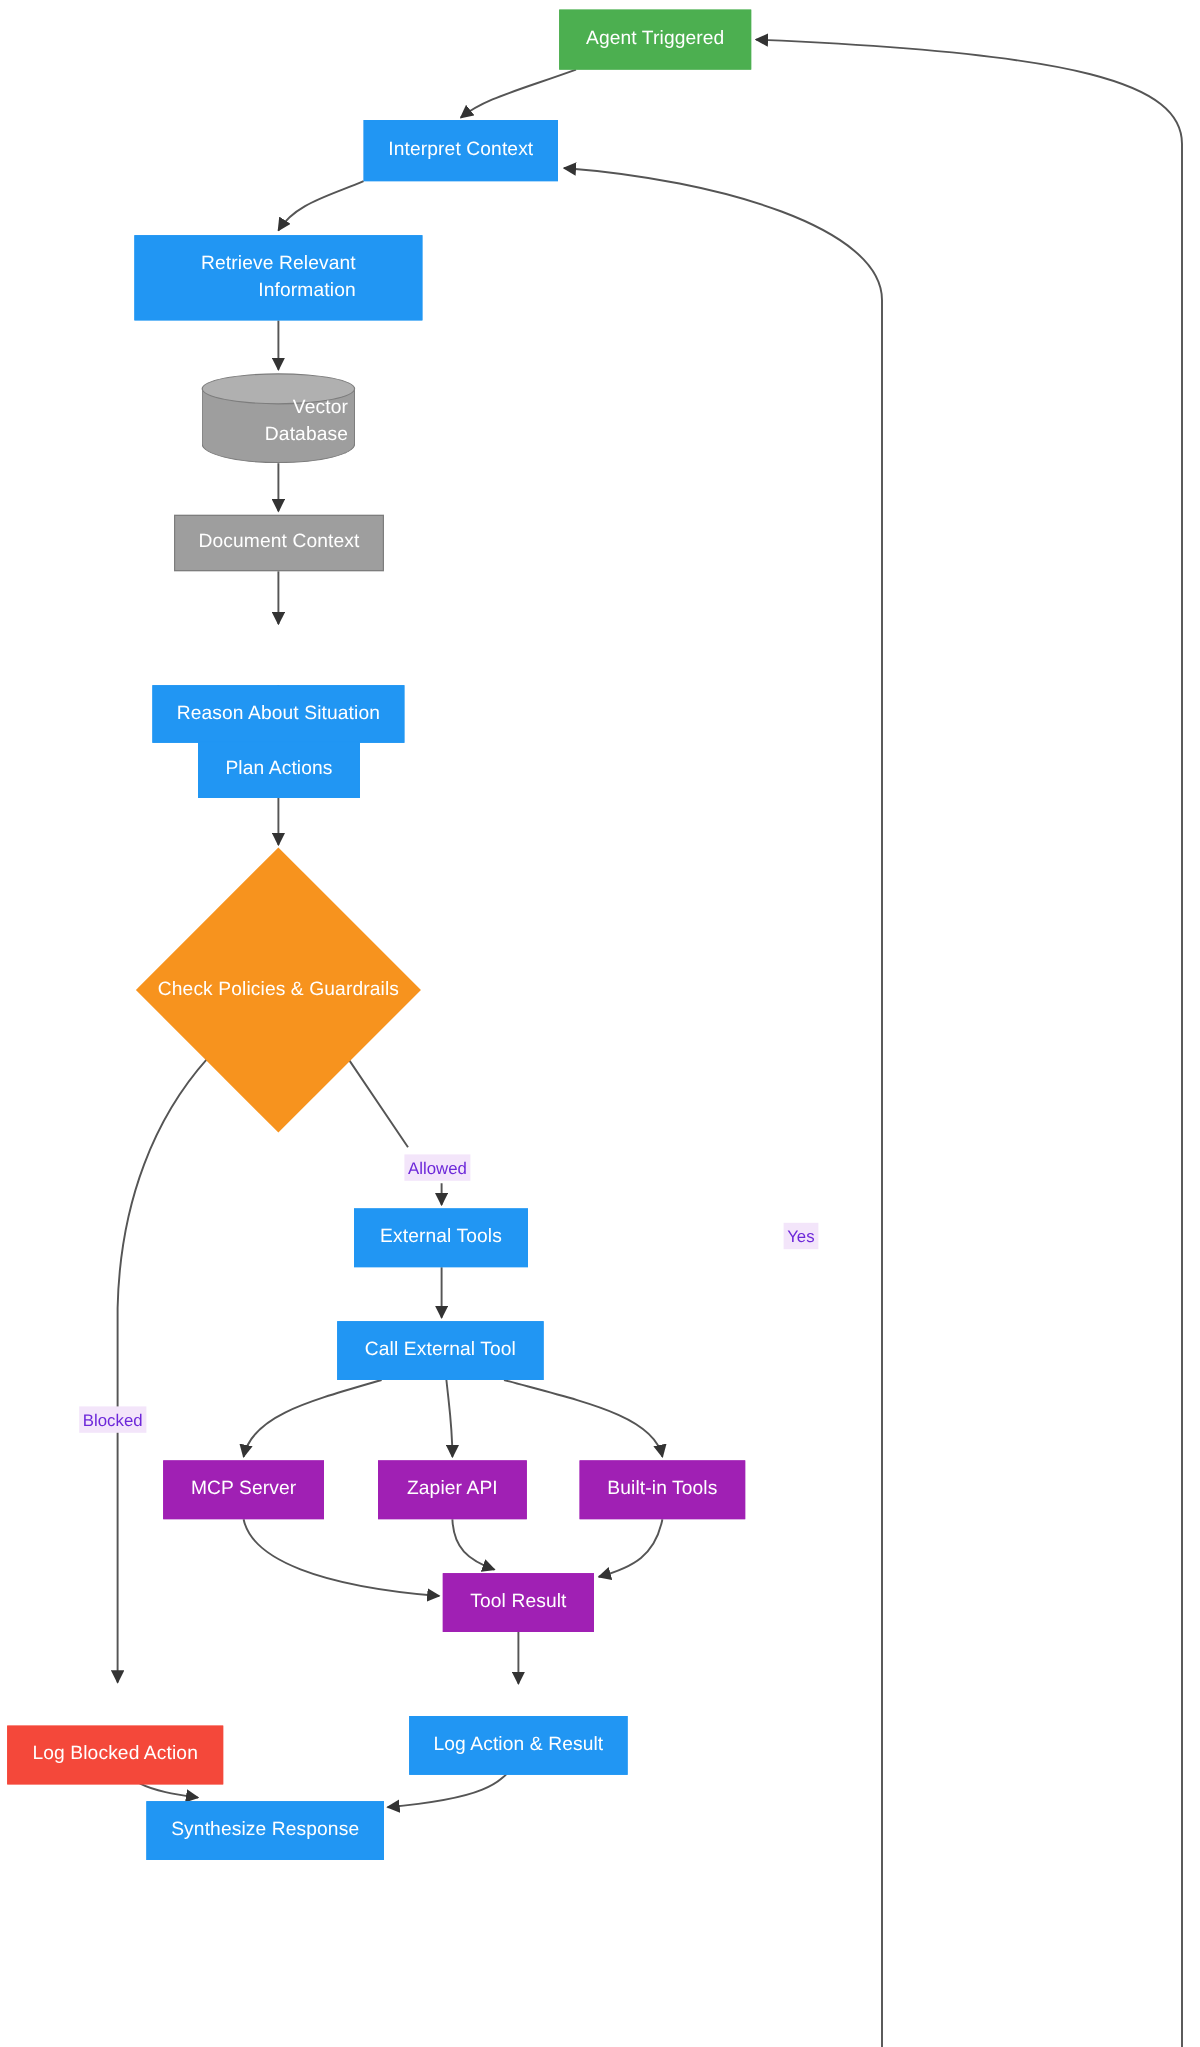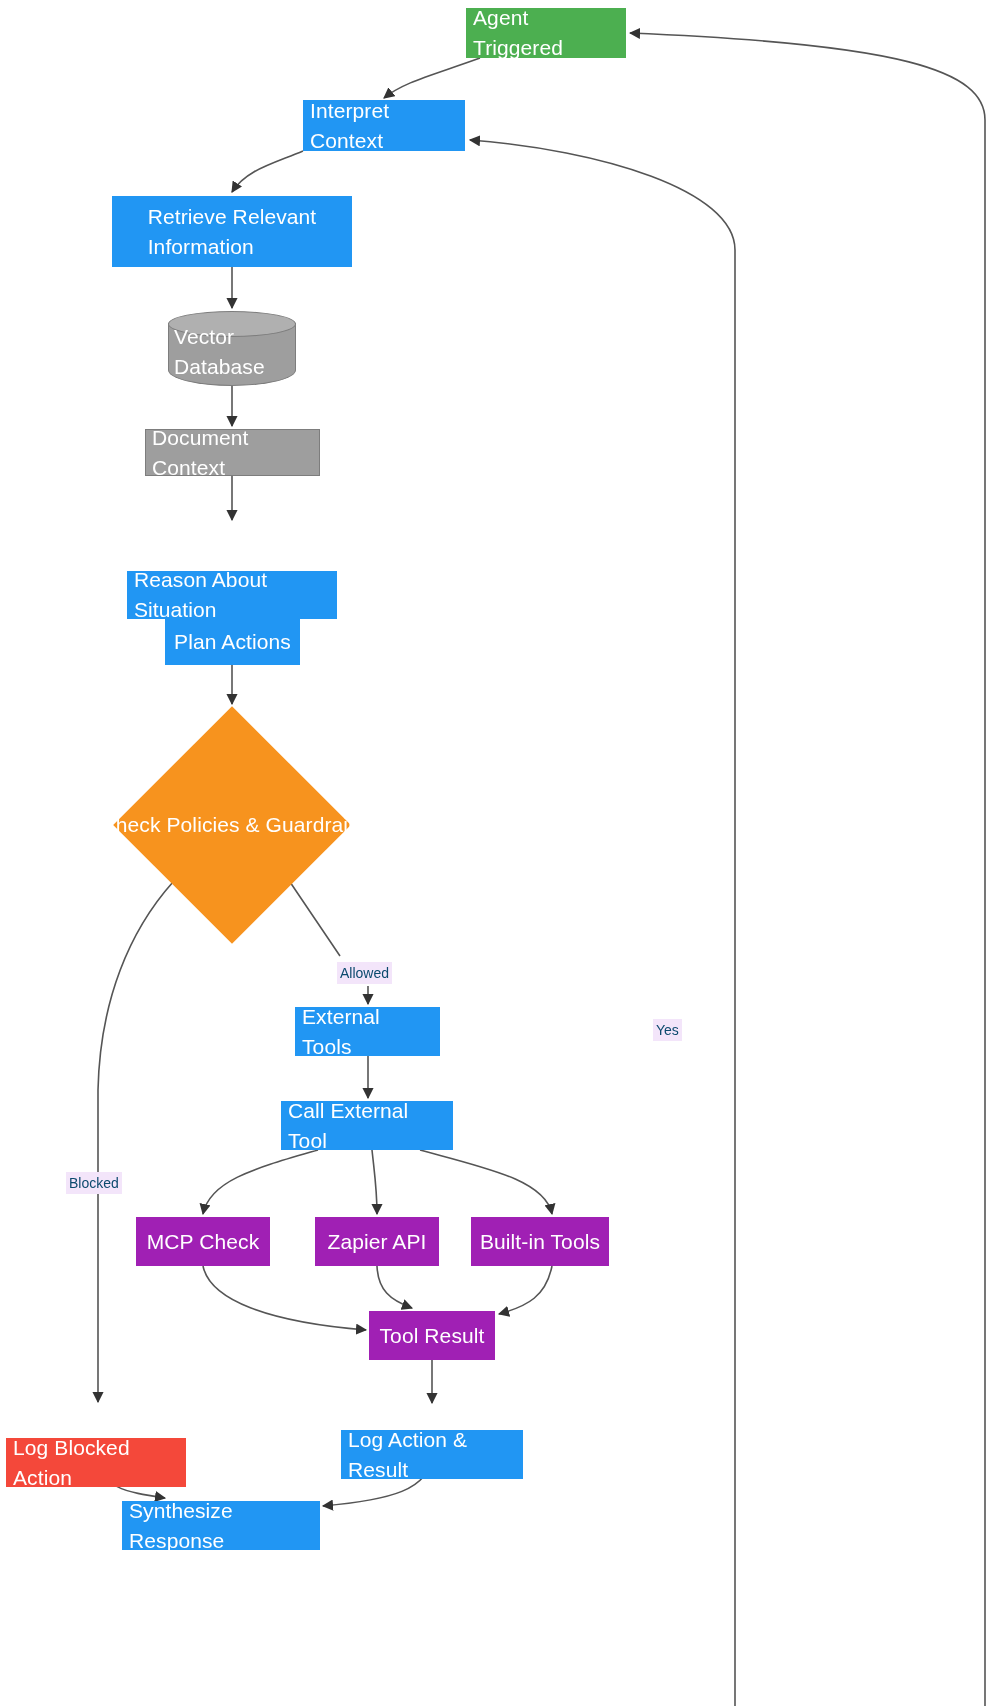--- a/index.html
+++ b/index.html
@@ -25,23 +25,23 @@
     width: 1000px;
     height: 1706px;
     pointer-events: none;
   }
   .node {
     position: absolute;
     box-sizing: border-box;
     display: flex;
     align-items: center;
     justify-content: center;
-    text-align: left;
+    text-align: right;
     color: #ffffff;
-    font-size: 21px;
+    font-size: 16px;
     line-height: 1.42;
     letter-spacing: 0.1px;
     z-index: 3;
   }
   .node .label {
     display: block;
     padding: 0 6px;
     white-space: pre-line;
   }
   .n-process   { background: #2196f3; border: 1px solid #2196f3; }
@@ -96,21 +96,21 @@
   }
   .n-diamond .label {
     position: relative;
     z-index: 2;
     white-space: nowrap;
   }
 
   .edge-label {
     position: absolute;
     background: #f3e5fa;
-    color: #0c4a6e;
+    color: #6d28d9;
     font-size: 14px;
     line-height: 1.3;
     padding: 2px 3px;
     z-index: 4;
     white-space: nowrap;
   }
 </style>
 </head>
 <body>
 
@@ -206,28 +206,28 @@
 
   <div class="node n-process" style="left:295px; top:1007px; width:145px; height:49px;">
     <span class="label">External Tools</span>
   </div>
 
   <div class="node n-process" style="left:281px; top:1101px; width:172px; height:49px;">
     <span class="label">Call External Tool</span>
   </div>
 
   <div class="node n-tool" style="left:136px; top:1217px; width:134px; height:49px;">
-    <span class="label">MCP Check</span>
+    <span class="label">MCP Server</span>
   </div>
 
   <div class="node n-tool" style="left:315px; top:1217px; width:124px; height:49px;">
     <span class="label">Zapier API</span>
   </div>
 
-  <div class="node n-tool" style="left:471px; top:1217px; width:138px; height:49px;">
+  <div class="node n-tool" style="left:483px; top:1217px; width:138px; height:49px;">
     <span class="label">Built-in Tools</span>
   </div>
 
   <div class="node n-tool" style="left:369px; top:1311px; width:126px; height:49px;">
     <span class="label">Tool Result</span>
   </div>
 
   <div class="node n-error" style="left:6px; top:1406px; width:180px; height:49px;margin-top:32px;">
     <span class="label">Log Blocked Action</span>
   </div>

